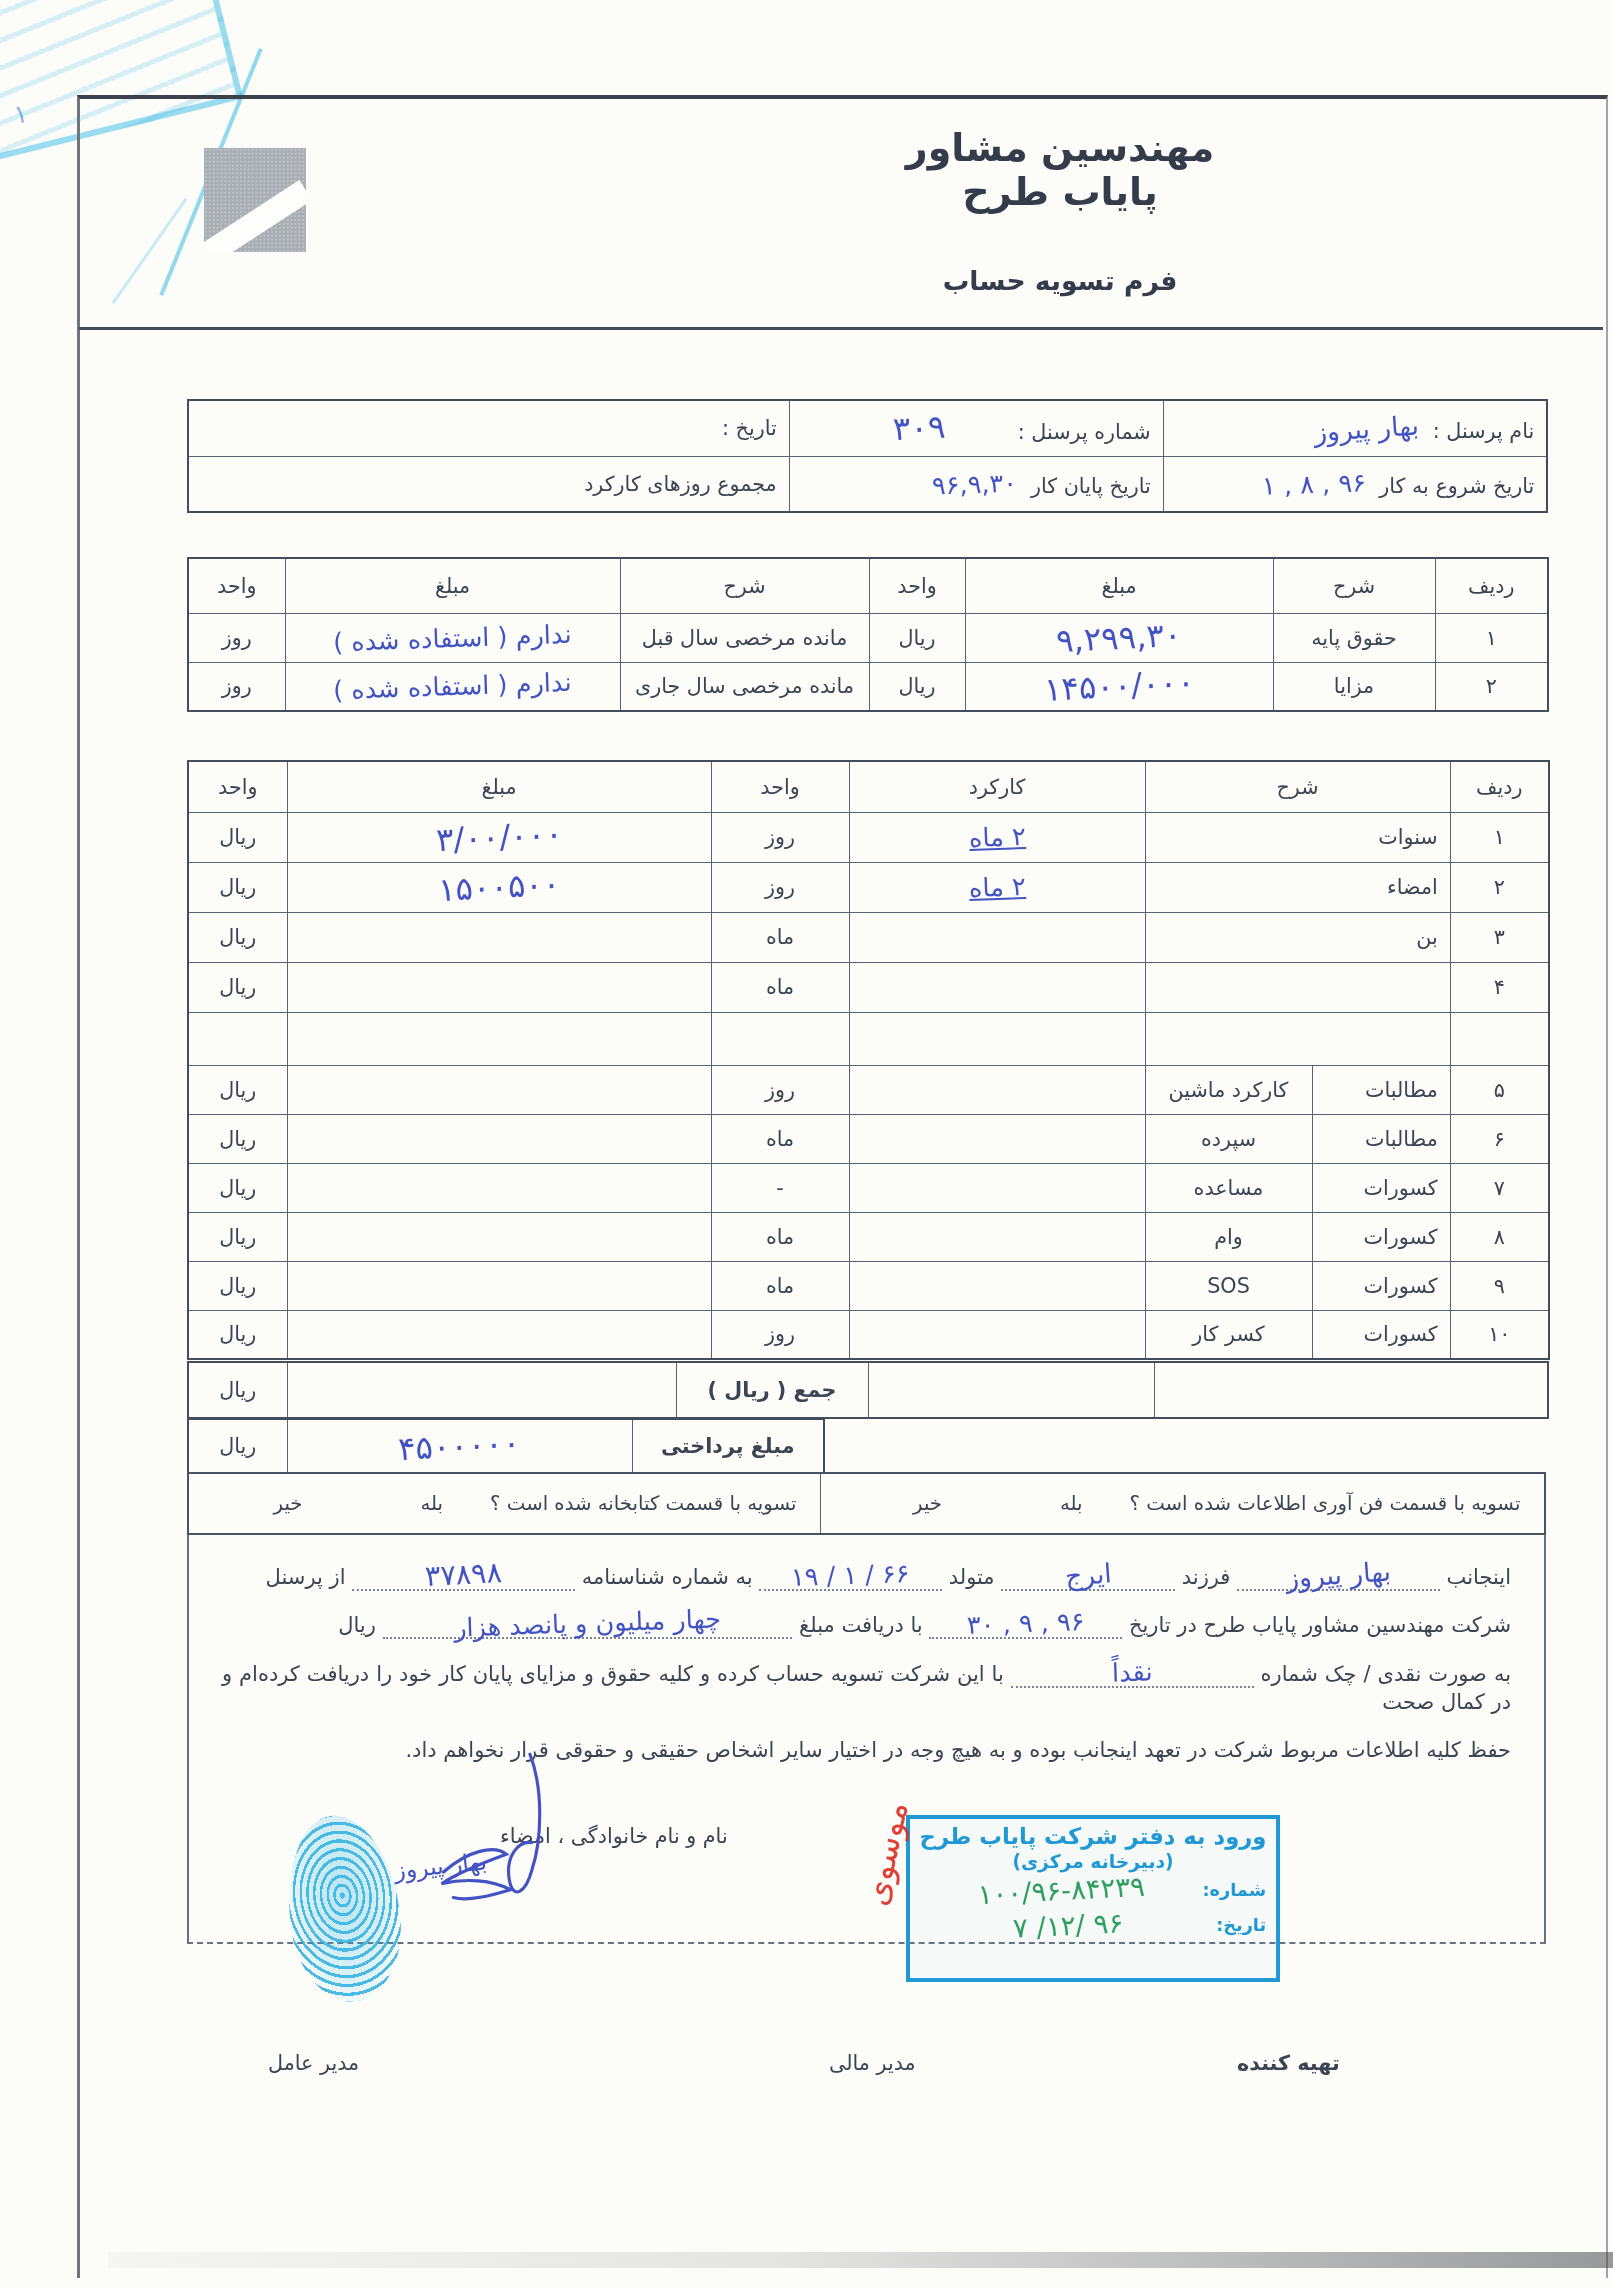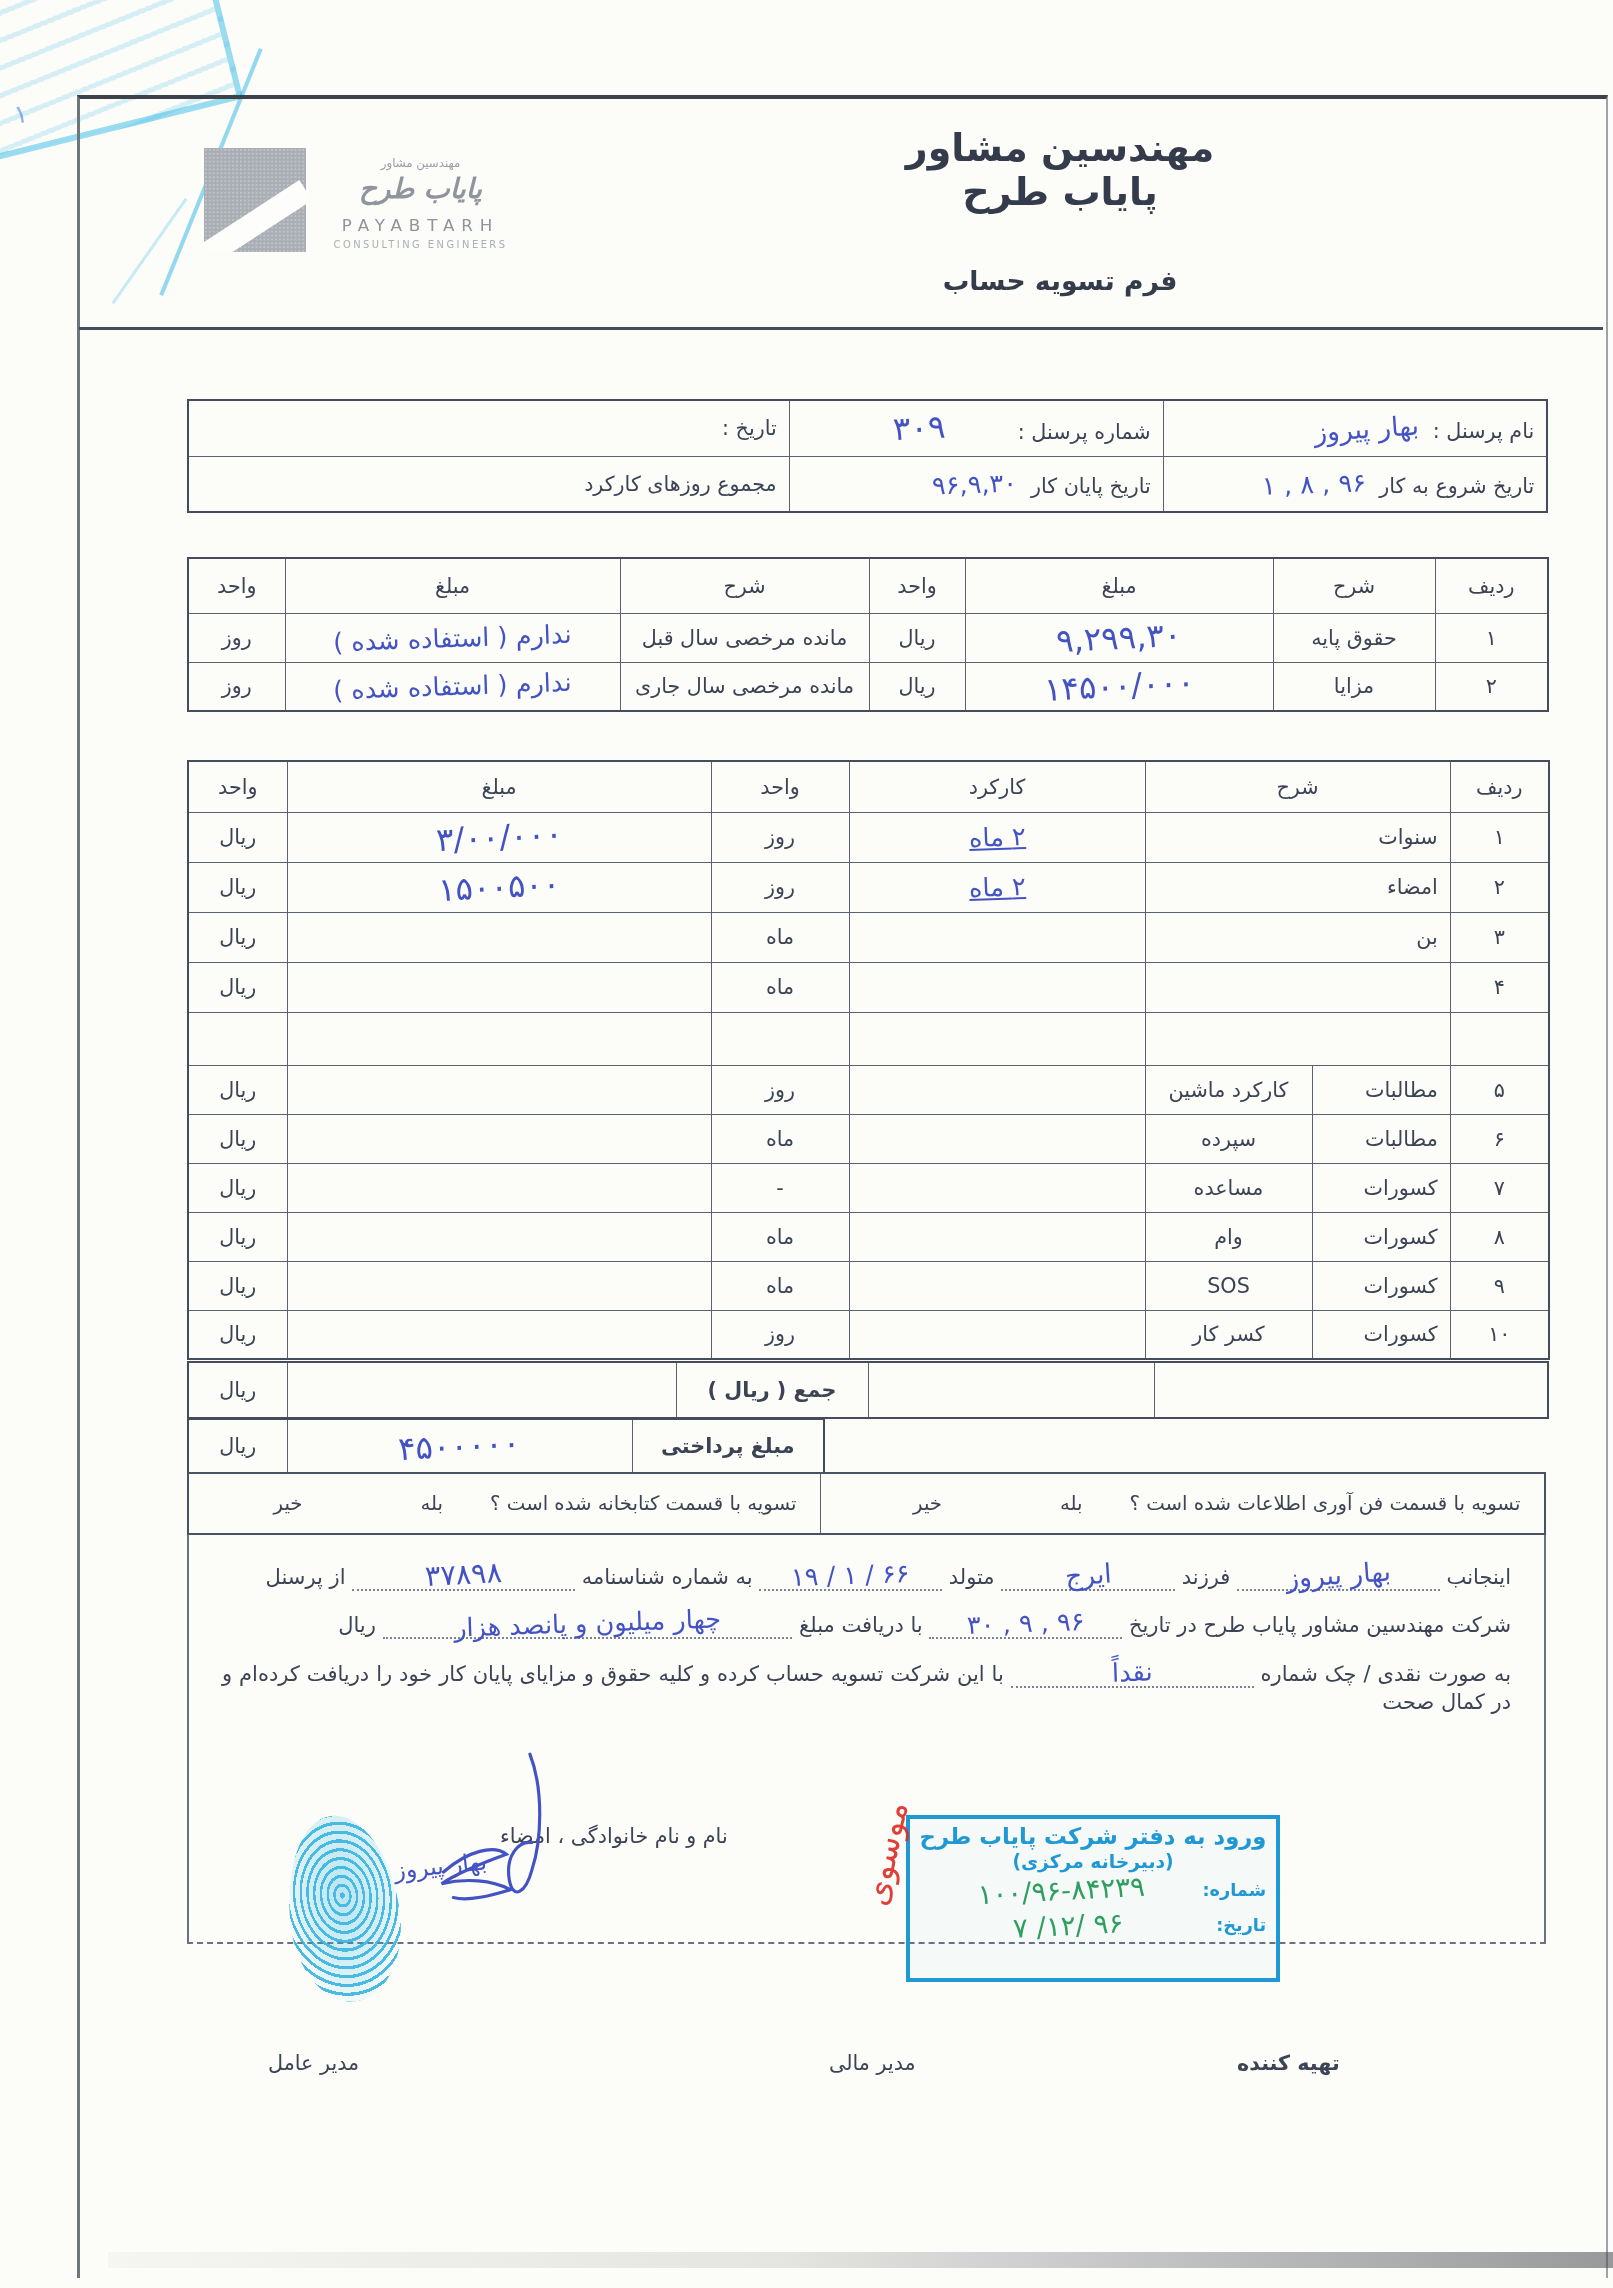--- a/index.html
+++ b/index.html
@@ -93,26 +93,20 @@
   <div class="corner-stamp"></div>
   <div class="corner-stroke stroke1"></div>
   <div class="corner-stroke stroke2"></div>
   <div class="margin-note">۱</div>
   <div class="doc-frame"></div>
   <div class="header-rule"></div>
   <div class="bottom-strip"></div>
 
   <div class="logo-square">
     <div class="logo-bar"></div>
-  </div>
-  <div class="logo-text">
-    <div class="logo-script-small">مهندسین مشاور</div>
-    <div class="logo-script">پایاب طرح</div>
-    <div class="logo-latin">PAYABTARH</div>
-    <div class="logo-latin-sub">CONSULTING ENGINEERS</div>
   </div>
   <div class="titles">
     <div class="title1">مهندسین مشاور پایاب طرح</div>
     <div class="title2">فرم تسویه حساب</div>
   </div>
 
   <table class="ftable" style="top:399px;">
     <colgroup>
         <col style="width:384px">
         <col style="width:374px">
@@ -369,20 +363,21 @@
       <span class="blank" style="min-width:177px;"><span class="hw hw-med">۹۶ , ۹ , ۳۰</span></span>
       <span>با دریافت مبلغ</span>
       <span class="blank" style="min-width:394px;"><span class="hw hw-med">چهار میلیون و پانصد هزار</span></span>
       <span>ریال</span>
     </div>
     <div class="line" style="text-align:justify;">
       <span>به صورت نقدی / چک شماره</span>
       <span class="blank" style="min-width:227px;"><span class="hw hw-med">نقداً</span></span>
       <span>با این شرکت تسویه حساب کرده و کلیه حقوق و مزایای پایان کار خود را دریافت کرده‌ام و در کمال صحت</span>
     </div>
+    <div class="line">حفظ کلیه اطلاعات مربوط شرکت در تعهد اینجانب بوده و به هیچ وجه در اختیار سایر اشخاص حقیقی و حقوقی قرار نخواهم داد.</div>
   </div>
 
   <div class="sig-label">نام و نام خانوادگی ، امضاء</div>
   <svg class="sig-svg" width="167" height="197" viewBox="0 0 170 200">
     <path d="M118,8 C132,44 130,96 120,126 C114,148 101,158 97,136 C93,112 106,96 120,98 M30,128 C55,106 82,100 94,110 C72,118 46,128 28,140 C52,134 80,136 98,146 C78,152 56,158 40,154" fill="none" stroke="#4453c4" stroke-width="3.2" stroke-linecap="round"></path>
   </svg>
   <div class="sig-name">بهار پیروز</div>
   <div class="fingerprint"></div>
 
   <div class="stamp">

